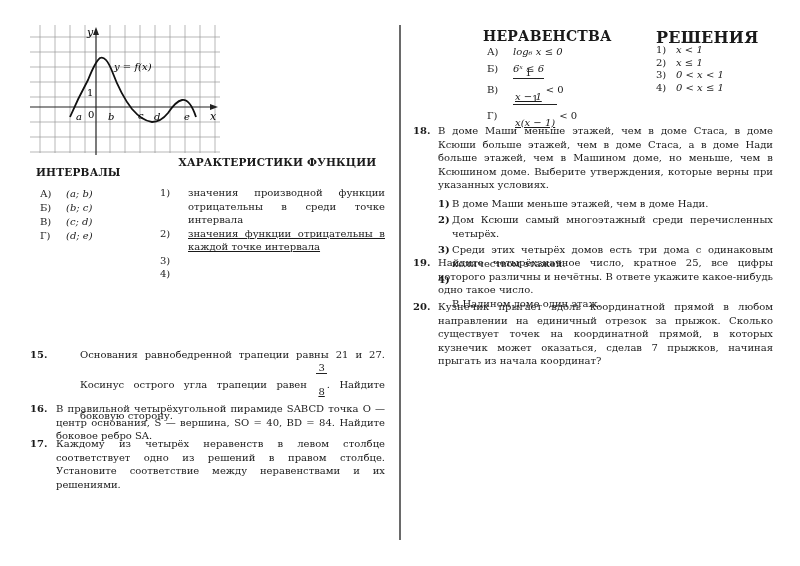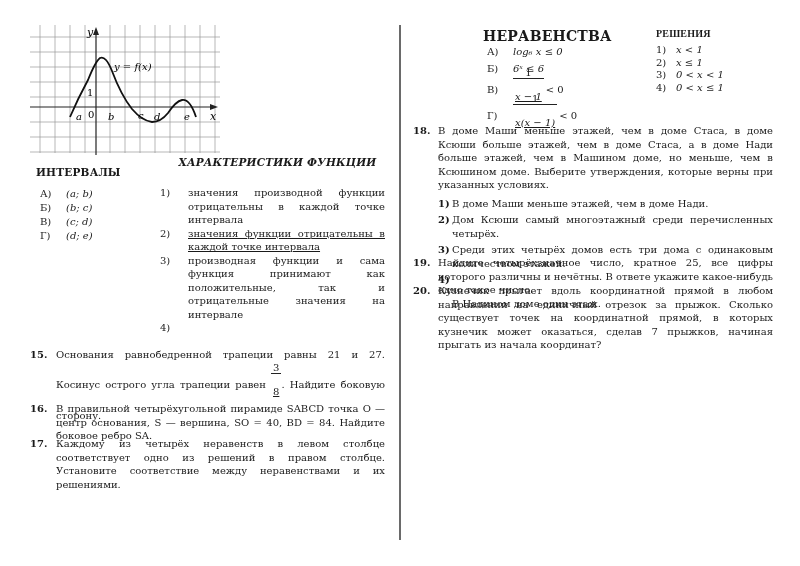--- a/index.html
+++ b/index.html
@@ -56,21 +56,21 @@
   <text x="57" y="71" font-size="10" font-family="DejaVu Serif, serif">1</text>
   <text x="58" y="93" font-size="10" font-family="DejaVu Serif, serif">0</text>
   <text x="46" y="95" font-size="10" font-style="italic" font-family="DejaVu Serif, serif">a</text>
   <text x="78" y="95" font-size="10" font-style="italic" font-family="DejaVu Serif, serif">b</text>
   <text x="108" y="94" font-size="10" font-style="italic" font-family="DejaVu Serif, serif">c</text>
   <text x="124" y="95" font-size="10" font-style="italic" font-family="DejaVu Serif, serif">d</text>
   <text x="154" y="95" font-size="10" font-style="italic" font-family="DejaVu Serif, serif">e</text>
 </svg>
 
 <div class="abs hdr" style="left:36px;top:166px;">ИНТЕРВАЛЫ</div>
-<div class="abs hdr" style="left:170px;top:156px;width:215px;text-align:center;line-height:13px;font-style:italic;">
+<div class="abs hdr" style="left:170px;top:156px;width:215px;text-align:center;line-height:13px;">
   <div>ХАРАКТЕРИСТИКИ ФУНКЦИИ</div>
 </div>
 
 <div class="abs t" style="left:40px;top:187px;line-height:14px;">
   <div class="row">
       <span class="lbl">А)</span>
       <span class="it">(a; b)</span>
     </div>
   <div class="row">
       <span class="lbl">Б)</span>
@@ -82,39 +82,38 @@
     </div>
   <div class="row">
       <span class="lbl">Г)</span>
       <span class="it">(d; e)</span>
     </div>
 </div>
 
 <div class="abs t" style="left:160px;top:186px;width:225px;">
   <div class="row" style="margin-bottom:0;">
     <span class="lbl" style="width:28px;">1)</span>
-    <span class="just" style="flex:1;">значения производной функции отрицательны в каждой точке интервала</span>
+    <span class="just" style="flex:1;">значения производной функции отрицательны в среди точке интервала</span>
   </div>
   <div class="row">
     <span class="lbl" style="width:28px;">2)</span>
     <span class="just" style="flex:1;text-decoration:underline;">значения функции отрицательны в каждой точке интервала</span>
   </div>
   <div class="row">
     <span class="lbl" style="width:28px;">3)</span>
-    <span class="just" style="flex:1;">производная функции и сама функция принимают как положительные, так и отрицательные значения на интервале</span>
   </div>
   <div class="row">
     <span class="lbl" style="width:28px;">4)</span>
   </div>
 </div>
 
 <div class="abs t" style="left:30px;top:348px;width:355px;">
   <div class="row">
     <span class="num" style="width:26px;flex:none;">15.</span>
-    <span class="just" style="flex:1;">
+    <span class="just" style="flex:1;margin-left:24px;">
       <span>Основания равнобедренной трапеции равны 21 и 27. Косинус острого угла трапеции равен</span>
       <span class="frac"><span class="n">3</span><span class="d" style="font-style:normal">8</span></span><span>. Найдите боковую сторону.</span>
     </span>
   </div>
 </div>
 
 <div class="abs t" style="left:30px;top:402px;width:355px;">
   <div class="row">
     <span class="num" style="width:26px;flex:none;">16.</span>
     <span class="just" style="flex:1;">В правильной четырёхугольной пирамиде SABCD точка O — центр основания, S — вершина, SO = 40, BD = 84. Найдите боковое ребро SA.</span>
@@ -124,21 +123,21 @@
 <div class="abs t" style="left:30px;top:437px;width:355px;">
   <div class="row">
     <span class="num" style="width:26px;flex:none;">17.</span>
     <span class="just" style="flex:1;">Каждому из четырёх неравенств в левом столбце соответствует одно из решений в правом столбце. Установите соответствие между неравенствами и их решениями.</span>
   </div>
 </div>
 
 <div class="divider"></div>
 
 <div class="abs hdr" style="left:483px;top:28px;font-size:14px;">НЕРАВЕНСТВА</div>
-<div class="abs hdr" style="left:656px;top:28px;font-size:10px;font-family:Liberation Serif, serif;">РЕШЕНИЯ</div>
+<div class="abs hdr" style="left:656px;top:28px;font-size:16px;">РЕШЕНИЯ</div>
 
 <div class="abs t" style="left:487px;top:43px;">
   <div class="row" style="height:17px;align-items:center;">
     <span class="lbl">А)</span>
     <span class="it">log₆ x ≤ 0</span>
   </div>
   <div class="row" style="height:17px;align-items:center;">
     <span class="lbl">Б)</span>
     <span class="it">6ˣ ≤ 6</span>
   </div>
@@ -204,18 +203,18 @@
   </div>
 </div>
 
 <div class="abs t" style="left:413px;top:256px;width:360px;">
   <div class="row">
     <span class="num" style="width:25px;flex:none;">19.</span>
     <span class="just" style="flex:1;">Найдите четырёхзначное число, кратное 25, все цифры которого различны и нечётны. В ответе укажите какое-нибудь одно такое число.</span>
   </div>
 </div>
 
-<div class="abs t" style="left:413px;top:284px;width:360px;">
+<div class="abs t" style="left:413px;top:300px;width:360px;">
   <div class="row">
     <span class="num" style="width:25px;flex:none;">20.</span>
     <span class="just" style="flex:1;">Кузнечик прыгает вдоль координатной прямой в любом направлении на единичный отрезок за прыжок. Сколько существует точек на координатной прямой, в которых кузнечик может оказаться, сделав 7 прыжков, начиная прыгать из начала координат?</span>
   </div>
 </div>
 
 </body></html>

